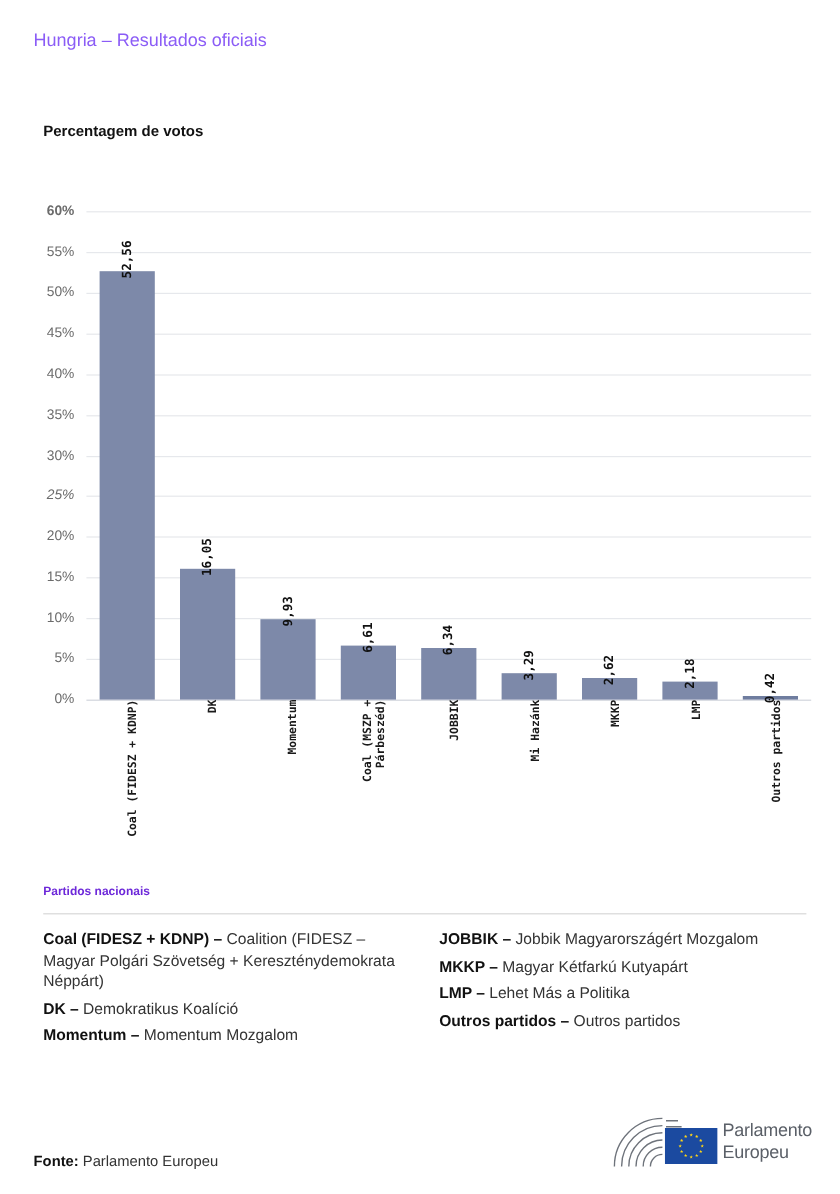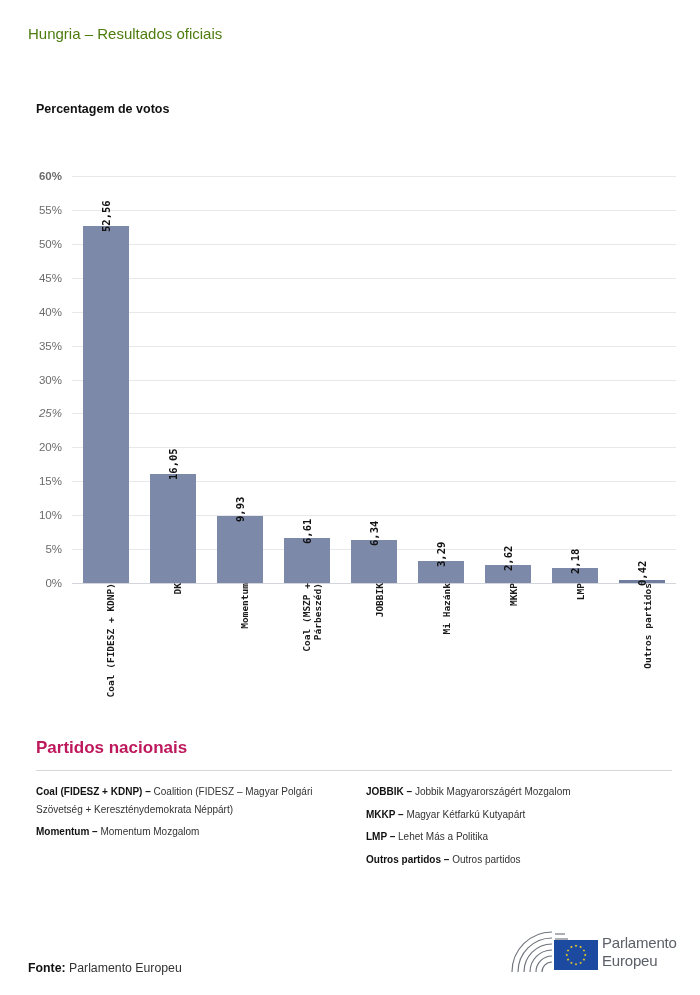--- a/index.html
+++ b/index.html
@@ -21,21 +21,21 @@
   #chart-title {
     font-size: 15.5px;
     font-weight: bold;
     letter-spacing: -0.2px;
     color: #111111;
     margin: 0;
   }
   #chart-subtitle {
     font-size: 15px;
     font-weight: normal;
-    color: #4d7c0f;
+    color: #8b5cf6;
     margin: 9px 0 0 0;
   }
   #axis-caption {
     position: absolute;
     left: 36px; top: 102px;
     font-size: 12.5px;
     font-weight: bold;
     color: #111111;
   }
 
@@ -105,37 +105,37 @@
     text-align: right;
   }
 
   
   #legend {
     position: absolute;
     left: 36px; top: 738px;
     width: 636px;
   }
   #legend-title {
-    font-size: 17px;
-    font-weight: bold;
-    color: #be185d;
+    font-size: 10px;
+    font-weight: bold;
+    color: #6d28d9;
     margin: 0 0 12px 0;
   }
   #legend-rule {
     height: 1px; width: 636px;
     background: #d8d8d8;
     margin-bottom: 12px;
   }
   #legend-cols {
     display: flex;
     gap: 24px;
   }
   .legend-col { width: 306px; }
   .legend-entry {
-    font-size: 10px;
+    font-size: 13px;
     line-height: 17.5px;
     color: #333333;
     margin-bottom: 5px;
   }
   .legend-entry .abbr {
     font-weight: bold;
     color: #111111;
   }
   .legend-entry .dash { font-weight: bold; color: #111111; }
 
@@ -249,20 +249,21 @@
       </div>
     </div>
 </div>
 
 <div id="legend">
   <div id="legend-title">Partidos nacionais</div>
   <div id="legend-rule"></div>
   <div id="legend-cols">
     <div class="legend-col" id="legend-left">
         <div class="legend-entry"><span class="abbr">Coal (FIDESZ + KDNP)</span><span class="dash"> – </span><span>Coalition (FIDESZ – Magyar Polgári Szövetség + Kereszténydemokrata Néppárt)</span></div>
+        <div class="legend-entry"><span class="abbr">DK</span><span class="dash"> – </span><span>Demokratikus Koalíció</span></div>
         <div class="legend-entry"><span class="abbr">Momentum</span><span class="dash"> – </span><span>Momentum Mozgalom</span></div>
       </div>
     <div class="legend-col" id="legend-right">
         <div class="legend-entry"><span class="abbr">JOBBIK</span><span class="dash"> – </span><span>Jobbik Magyarországért Mozgalom</span></div>
         <div class="legend-entry"><span class="abbr">MKKP</span><span class="dash"> – </span><span>Magyar Kétfarkú Kutyapárt</span></div>
         <div class="legend-entry"><span class="abbr">LMP</span><span class="dash"> – </span><span>Lehet Más a Politika</span></div>
         <div class="legend-entry"><span class="abbr">Outros partidos</span><span class="dash"> – </span><span>Outros partidos</span></div>
       </div>
   </div>
 </div>

